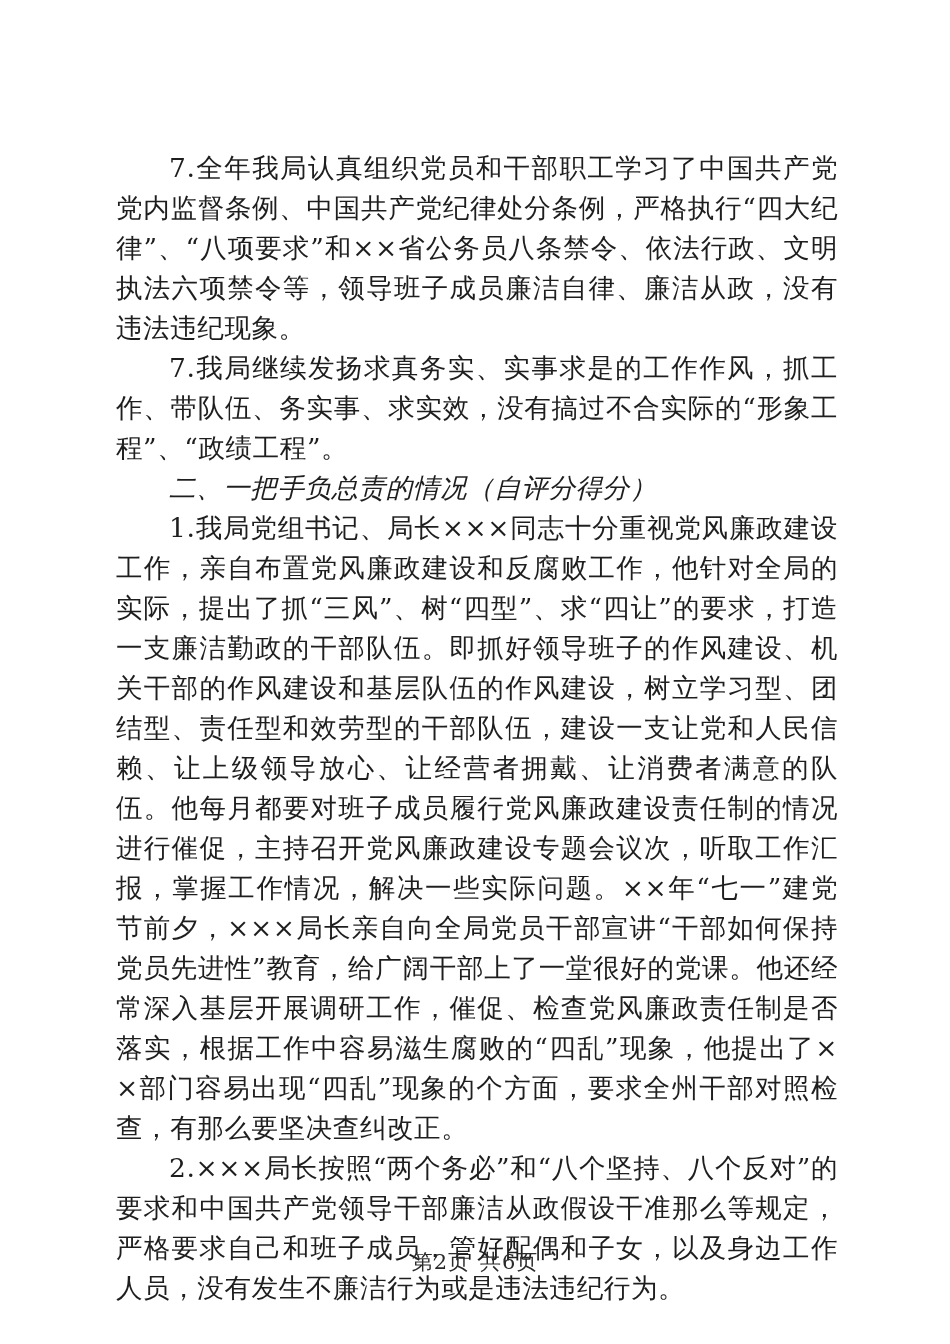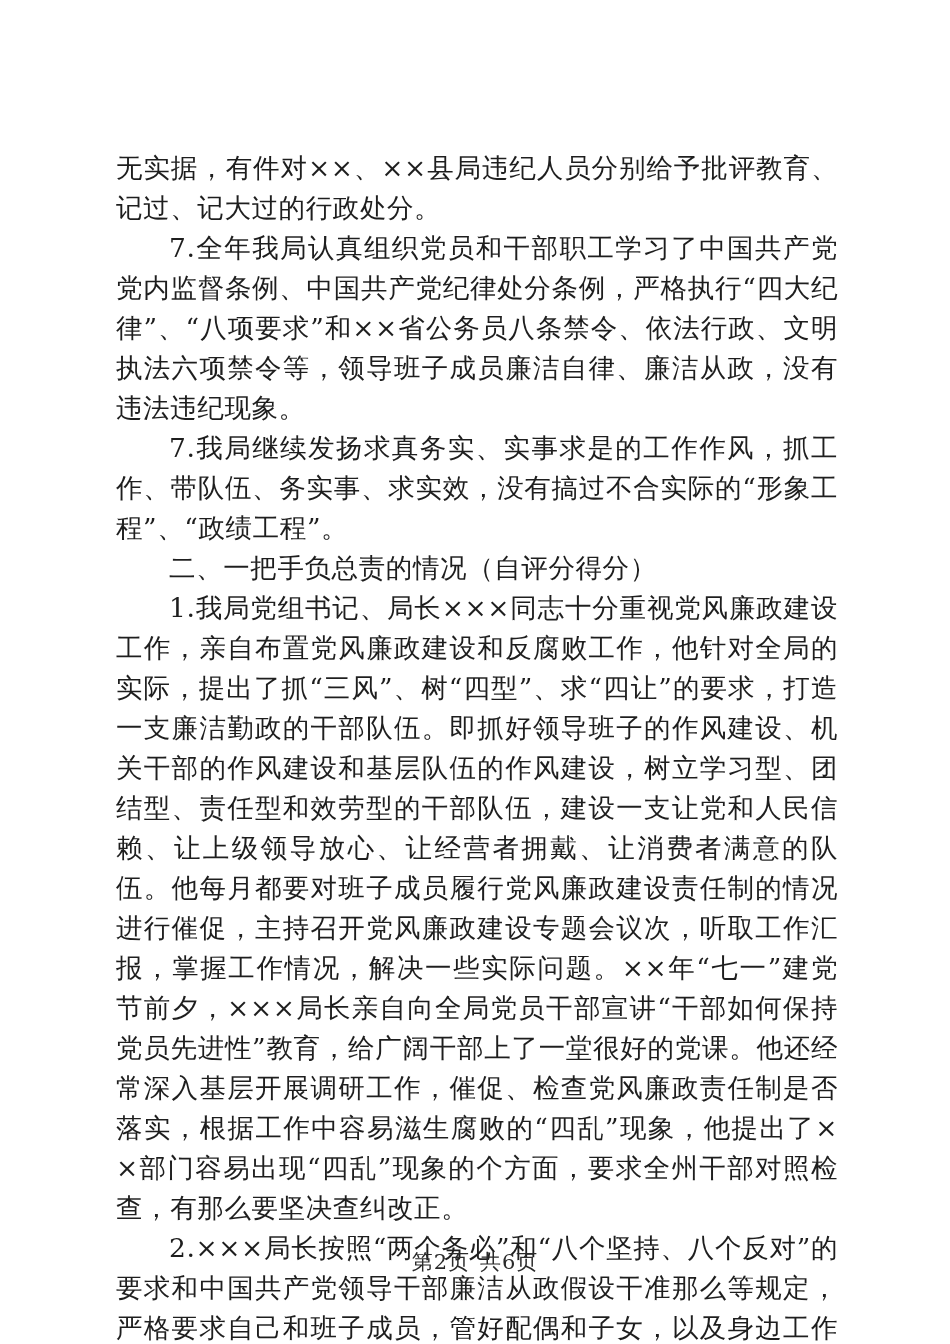--- a/index.html
+++ b/index.html
@@ -42,20 +42,21 @@
     color: #1e1e1e;
     word-break: break-all;
   }
 
   .para.indent {
     text-indent: 2em;
   }
 
   .para.heading {
     text-indent: 2em;
+    font-style: italic;
   }
 
   .footer {
     position: absolute;
     left: 0;
     right: 0;
     top: 1248px;
     text-align: center;
     font-size: 21px;
     line-height: 28px;
@@ -69,21 +70,20 @@
     width: 10px;
   }
 </style>
 </head>
 <body>
 
 <div class="page">
 
   <div class="page-body">
 
-    <p class="para">无实据，有件对××、××县局违纪人员分别给予批评教育、记过、记大过的行政处分。</p>
 
     <p class="para indent">7.全年我局认真组织党员和干部职工学习了中国共产党党内监督条例、中国共产党纪律处分条例，严格执行“四大纪律”、“八项要求”和××省公务员八条禁令、依法行政、文明执法六项禁令等，领导班子成员廉洁自律、廉洁从政，没有违法违纪现象。</p>
 
     <p class="para indent">7.我局继续发扬求真务实、实事求是的工作作风，抓工作、带队伍、务实事、求实效，没有搞过不合实际的“形象工程”、“政绩工程”。</p>
 
     <p class="para heading">二、一把手负总责的情况（自评分得分）</p>
 
     <p class="para indent">1.我局党组书记、局长×××同志十分重视党风廉政建设工作，亲自布置党风廉政建设和反腐败工作，他针对全局的实际，提出了抓“三风”、树“四型”、求“四让”的要求，打造一支廉洁勤政的干部队伍。即抓好领导班子的作风建设、机关干部的作风建设和基层队伍的作风建设，树立学习型、团结型、责任型和效劳型的干部队伍，建设一支让党和人民信赖、让上级领导放心、让经营者拥戴、让消费者满意的队伍。他每月都要对班子成员履行党风廉政建设责任制的情况进行催促，主持召开党风廉政建设专题会议次，听取工作汇报，掌握工作情况，解决一些实际问题。××年“七一”建党节前夕，×××局长亲自向全局党员干部宣讲“干部如何保持党员先进性”教育，给广阔干部上了一堂很好的党课。他还经常深入基层开展调研工作，催促、检查党风廉政责任制是否落实，根据工作中容易滋生腐败的“四乱”现象，他提出了××部门容易出现“四乱”现象的个方面，要求全州干部对照检查，有那么要坚决查纠改正。</p>
 
     <p class="para indent">2.×××局长按照“两个务必”和“八个坚持、八个反对”的要求和中国共产党领导干部廉洁从政假设干准那么等规定，严格要求自己和班子成员，管好配偶和子女，以及身边工作人员，没有发生不廉洁行为或是违法违纪行为。</p>

